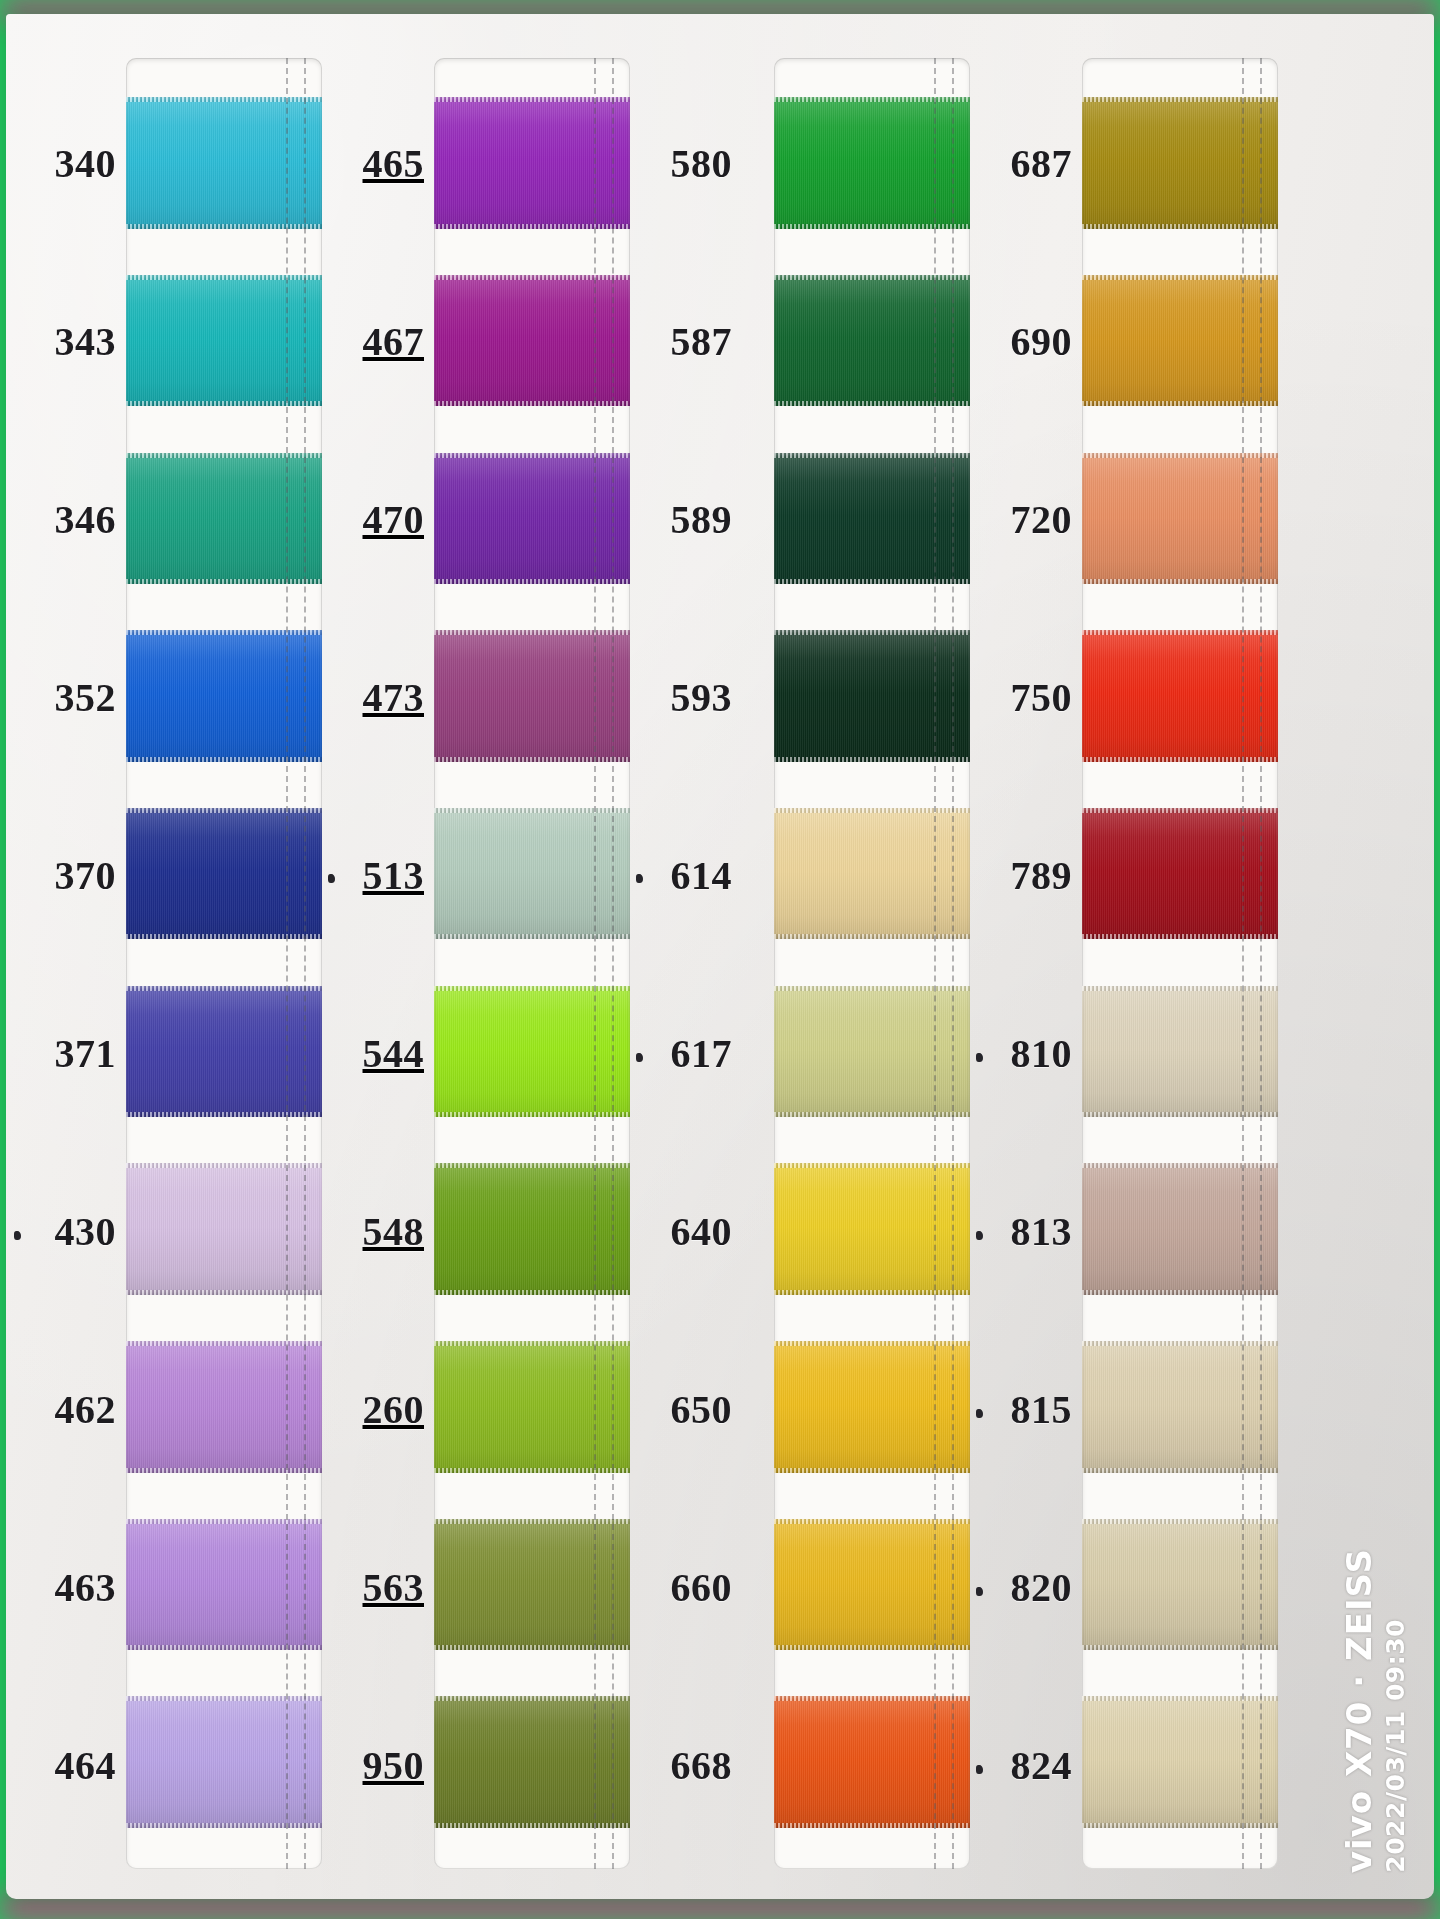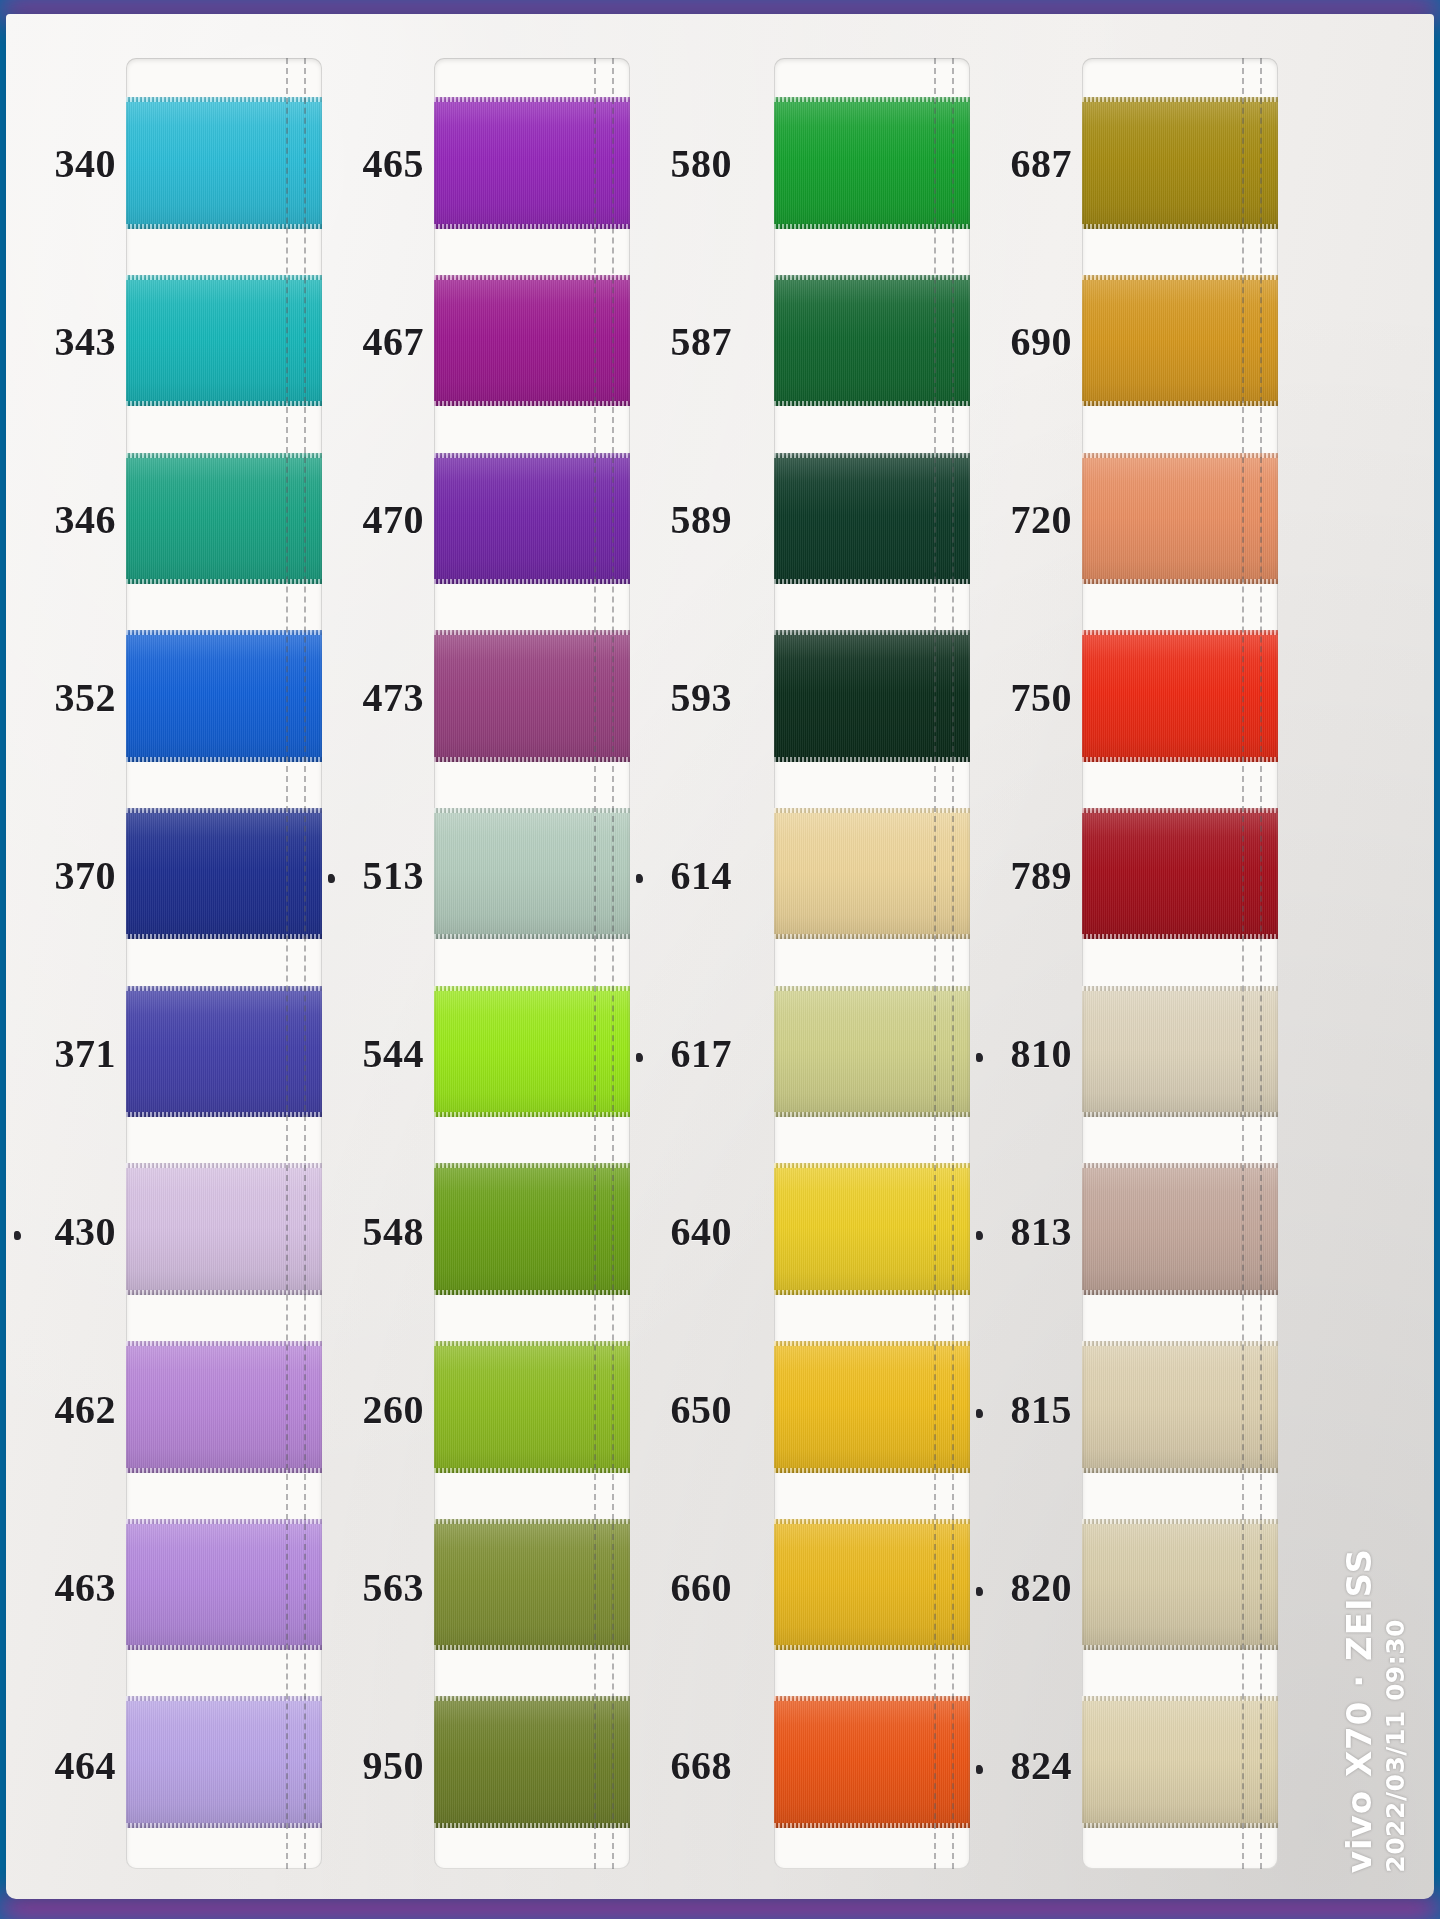--- a/index.html
+++ b/index.html
@@ -10,21 +10,21 @@
     height: 1919px;
     overflow: hidden;
     font-family: "Liberation Serif", serif;
   }
 
   
   #photo {
     position: relative;
     width: 1440px;
     height: 1919px;
-    background: #0369a1;
+    background: #22c55e;
   }
 
   
   #photo .bg-blotch {
     position: absolute;
     background: #f0188c;
     filter: blur(14px);
     opacity: .8;
   }
 
@@ -332,21 +332,21 @@
           <div class="swatch-cell">
               <div class="ribbon" style="background-color: rgb(185, 164, 230);">
                 <i class="selvedge top"></i>
                 <i class="selvedge bottom"></i>
               </div>
             </div>
         </div>
       </div>
 
       <div class="group" style="padding-left:8px;">
-        <div class="labels" style="width:104px;">
+        <div class="labels" style="width:104px;text-decoration:underline;">
           <div class="label-cell">
               <span class="code">465</span>
             </div>
           <div class="label-cell">
               <span class="code">467</span>
             </div>
           <div class="label-cell">
               <span class="code">470</span>
             </div>
           <div class="label-cell">

